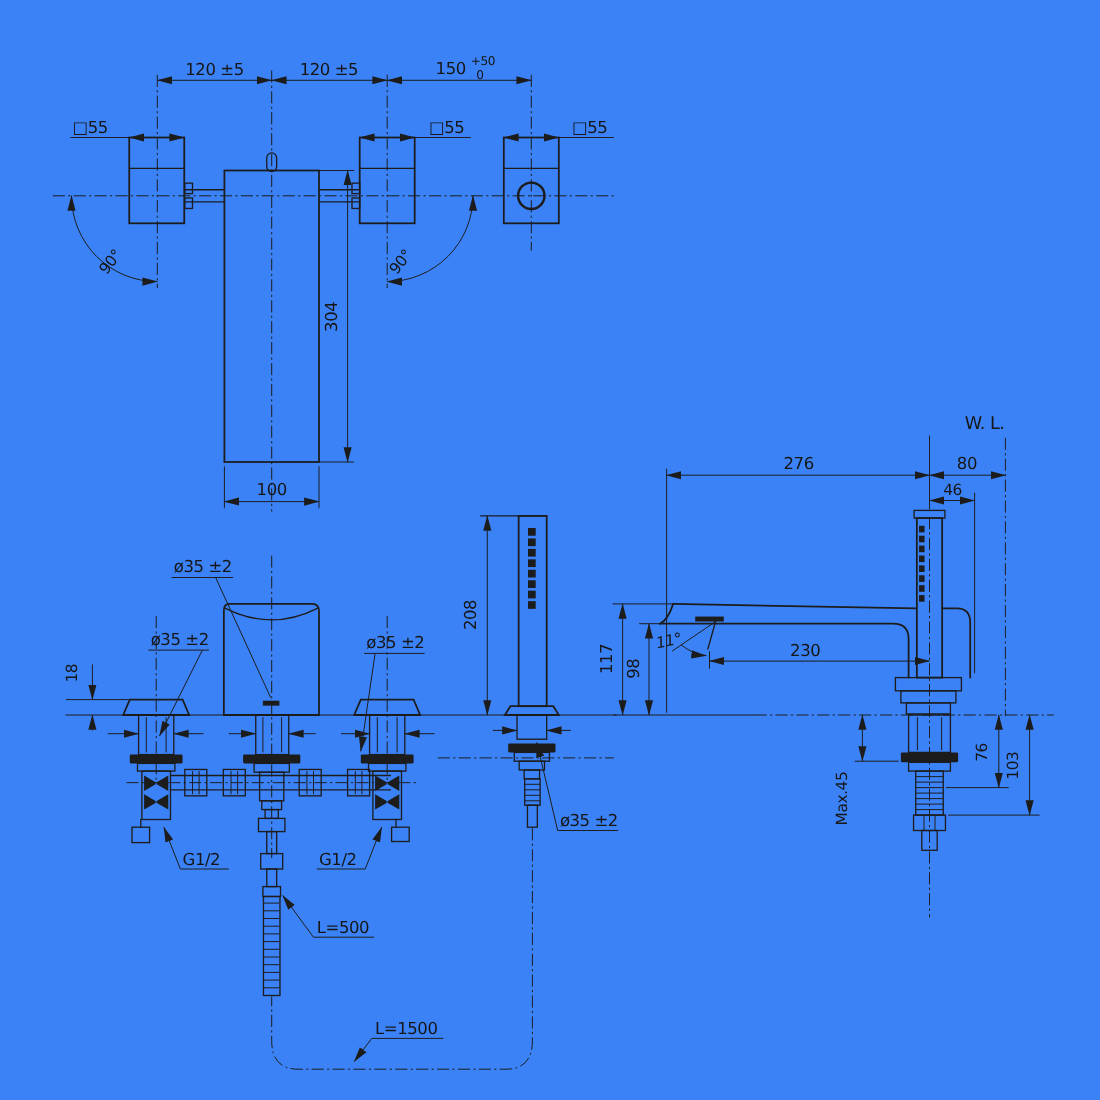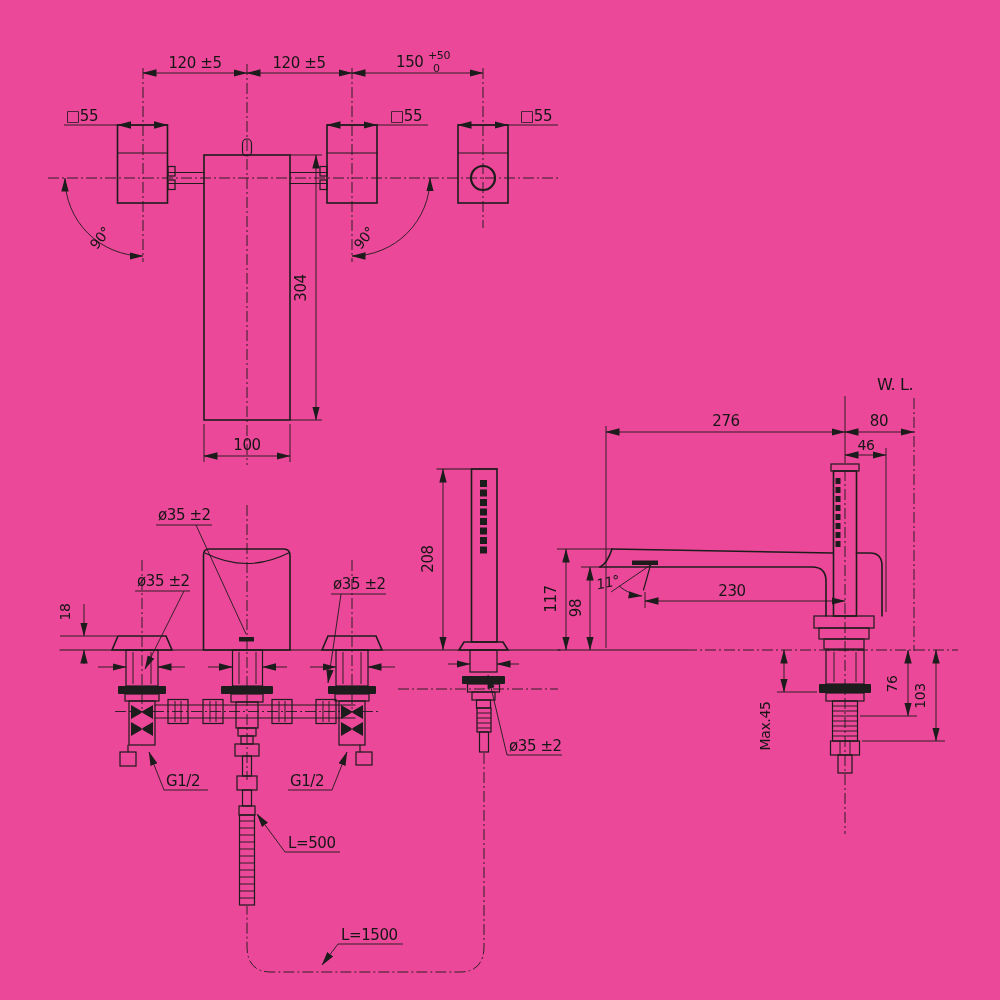--- a/index.html
+++ b/index.html
@@ -1,16 +1,16 @@
 <!DOCTYPE html>
 <html><head>
 <meta charset="utf-8">
 <style>
   html,body{margin:0;padding:0;background:#ffffff;}
-  .stage{width:1000px;height:1000px;background:#ec4899;position:relative;overflow:hidden;}
+  .stage{width:1000px;height:1000px;background:#3b82f6;position:relative;overflow:hidden;}
   svg text{font-family:"DejaVu Sans","Liberation Sans",sans-serif;fill:#161616;font-size:15px;letter-spacing:-0.4px;}
   svg .small{font-size:11px;}
   svg .big{font-size:16px;}
   svg .sz14{font-size:14px;}
   svg .it{font-style:italic;}
   .obj{fill:none;stroke:#1c1c1c;stroke-width:1.6;stroke-linecap:round;}
   .obj2{fill:none;stroke:#1c1c1c;stroke-width:1.2;stroke-linecap:round;}
   .thin{fill:none;stroke:#1c1c1c;stroke-width:0.9;stroke-linecap:butt;}
   .cl{fill:none;stroke:#1c1c1c;stroke-width:0.9;stroke-dasharray:11 3 2 3;}
   .fillb{fill:#1c1c1c;stroke:none;}

